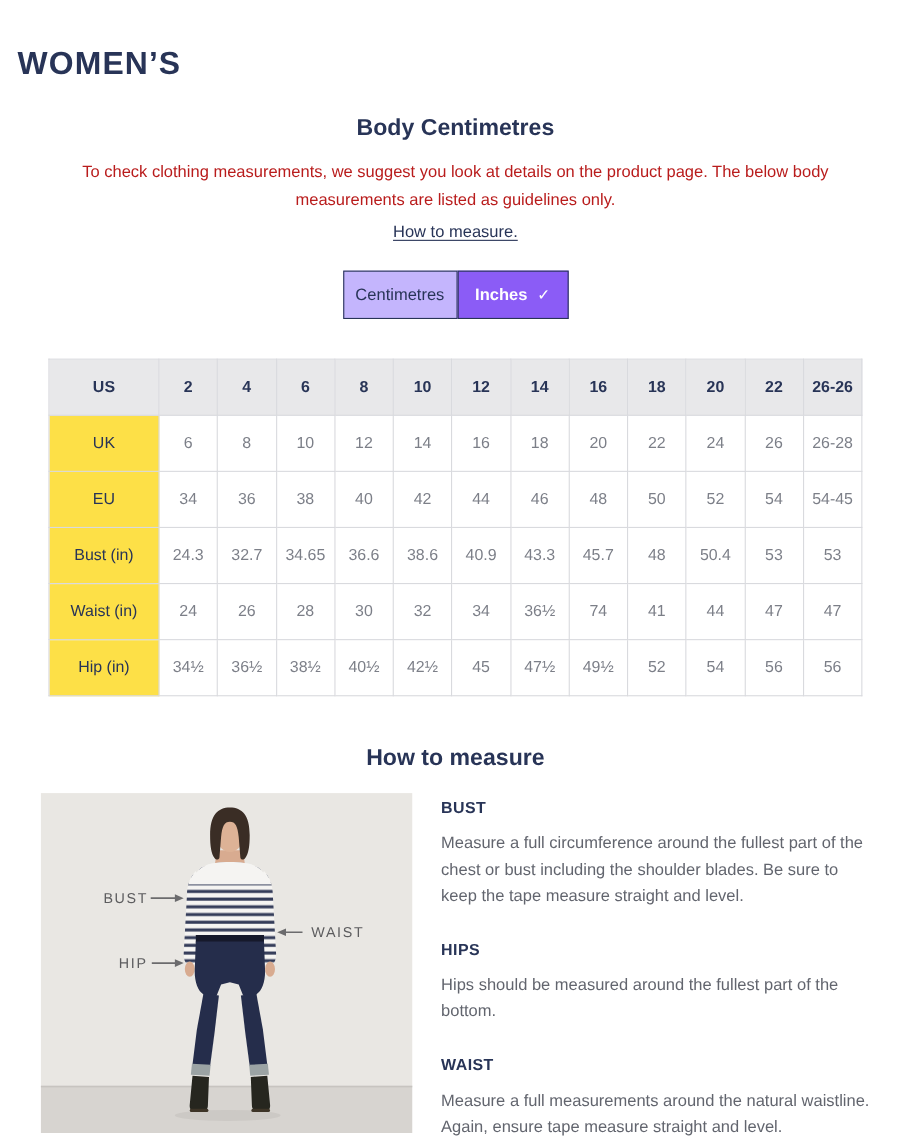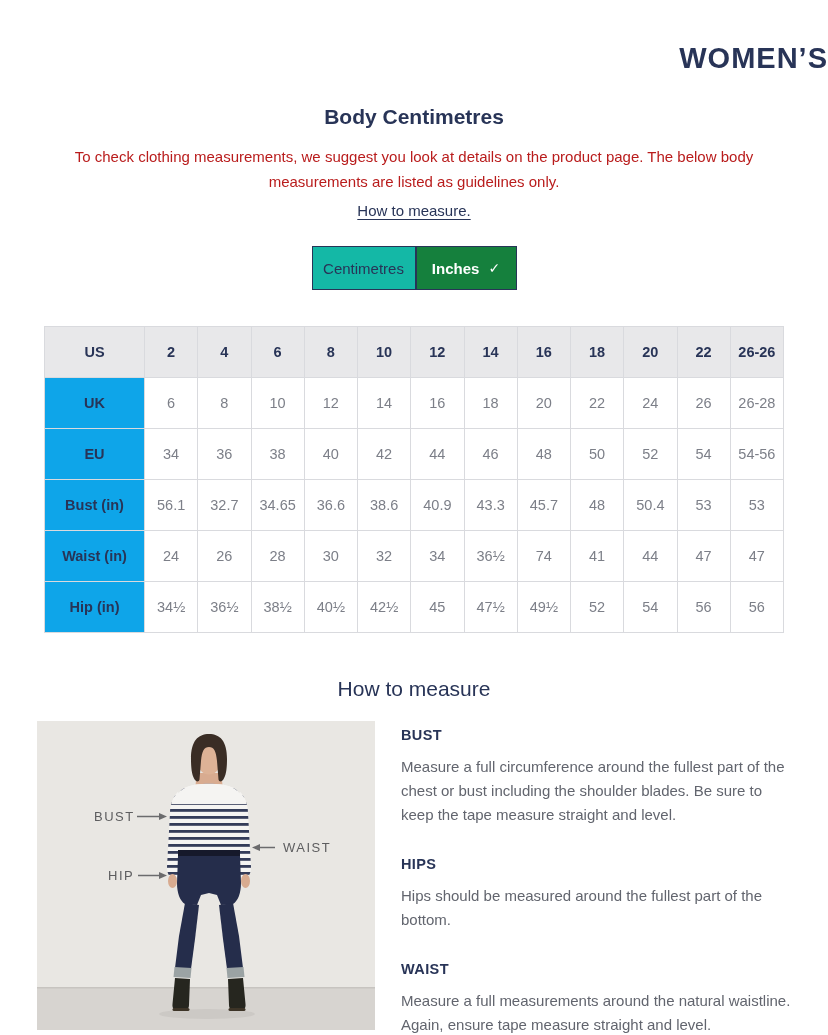--- a/index.html
+++ b/index.html
@@ -5,22 +5,22 @@
   * { margin: 0; padding: 0; box-sizing: border-box; }
   html, body { background: #ffffff; }
   body {
     width: 828px; height: 1035px; margin: 0 auto;
     font-family: "Liberation Sans", sans-serif;
     color: #283457; overflow: hidden;
   }
   .page { padding-top: 42px; }
 
   .page-title {
-    text-align: right; font-size: 29px; font-weight: 600;
-    letter-spacing: 1px; color: #283457;
+    text-align: left; font-size: 29px; font-weight: 600;
+    letter-spacing: 1px; color: #283457; padding-left: 16px;
   }
   .page-subtitle {
     text-align: center; font-size: 21px; font-weight: 600;
     color: #283457; margin-top: 30px;
   }
   .intro {
     text-align: center; font-size: 15px; line-height: 25px;
     color: #b91c1c; max-width: 690px; margin: 15px auto 0;
   }
   .measure-link-wrap { text-align: center; margin-top: 8px; }
@@ -28,47 +28,47 @@
     font-size: 15px; color: #283457; text-decoration: underline;
     text-underline-offset: 3px; cursor: pointer;
   }
 
   .unit-toggle { display: flex; justify-content: center; margin-top: 26px; }
   .unit-btn {
     height: 44px; display: flex; align-items: center; justify-content: center;
     font-size: 15px; font-family: inherit; cursor: pointer;
   }
   .unit-btn.cm {
-    width: 104px; background: #14b8a6; color: #283457;
+    width: 104px; background: #c4b5fd; color: #283457;
     border: 1px solid #283457;
   }
   .unit-btn.inches {
-    width: 101px; background: #15803d; color: #ffffff;
+    width: 101px; background: #8b5cf6; color: #ffffff;
     border: 1px solid #283457; font-weight: 600; gap: 9px;
   }
   .check-icon { font-size: 14px; font-weight: 400; }
 
   .size-table {
     width: 740px; margin: 36px auto 0;
     border-collapse: collapse; table-layout: fixed;
   }
   .size-table td {
     border: 1px solid #d9dade; height: 51px; text-align: center;
     vertical-align: middle; font-size: 14.5px; color: #7c7f88;
     background: #ffffff;
   }
   .size-table td.row-label {
-    width: 100px; background: #0ea5e9; color: #283457; font-weight: 700;
+    width: 100px; background: #fde047; color: #283457; font-weight: 400;
   }
   .size-table tr.header-row td {
     background: #e8e8ea; color: #283457; font-weight: 600;
   }
 
   .htm-heading {
-    text-align: center; font-size: 21px; font-weight: 400;
+    text-align: center; font-size: 21px; font-weight: 700;
     color: #283457; margin-top: 44px;
   }
 
   .htm-columns {
     display: flex; margin: 20px 37px 0; gap: 26px; align-items: flex-start;
   }
   .figure-photo { width: 338px; height: 309px; flex: 0 0 auto; display: block; }
 
   .measure-info { flex: 1; padding-top: 6px; }
   .measure-section { margin-bottom: 29px; }
@@ -148,25 +148,25 @@
           <td>36</td>
           <td>38</td>
           <td>40</td>
           <td>42</td>
           <td>44</td>
           <td>46</td>
           <td>48</td>
           <td>50</td>
           <td>52</td>
           <td>54</td>
-          <td>54-56</td>
+          <td>54-45</td>
         </tr>
         <tr>
           <td class="row-label">Bust (in)</td>
-          <td>56.1</td>
+          <td>24.3</td>
           <td>32.7</td>
           <td>34.65</td>
           <td>36.6</td>
           <td>38.6</td>
           <td>40.9</td>
           <td>43.3</td>
           <td>45.7</td>
           <td>48</td>
           <td>50.4</td>
           <td>53</td>

